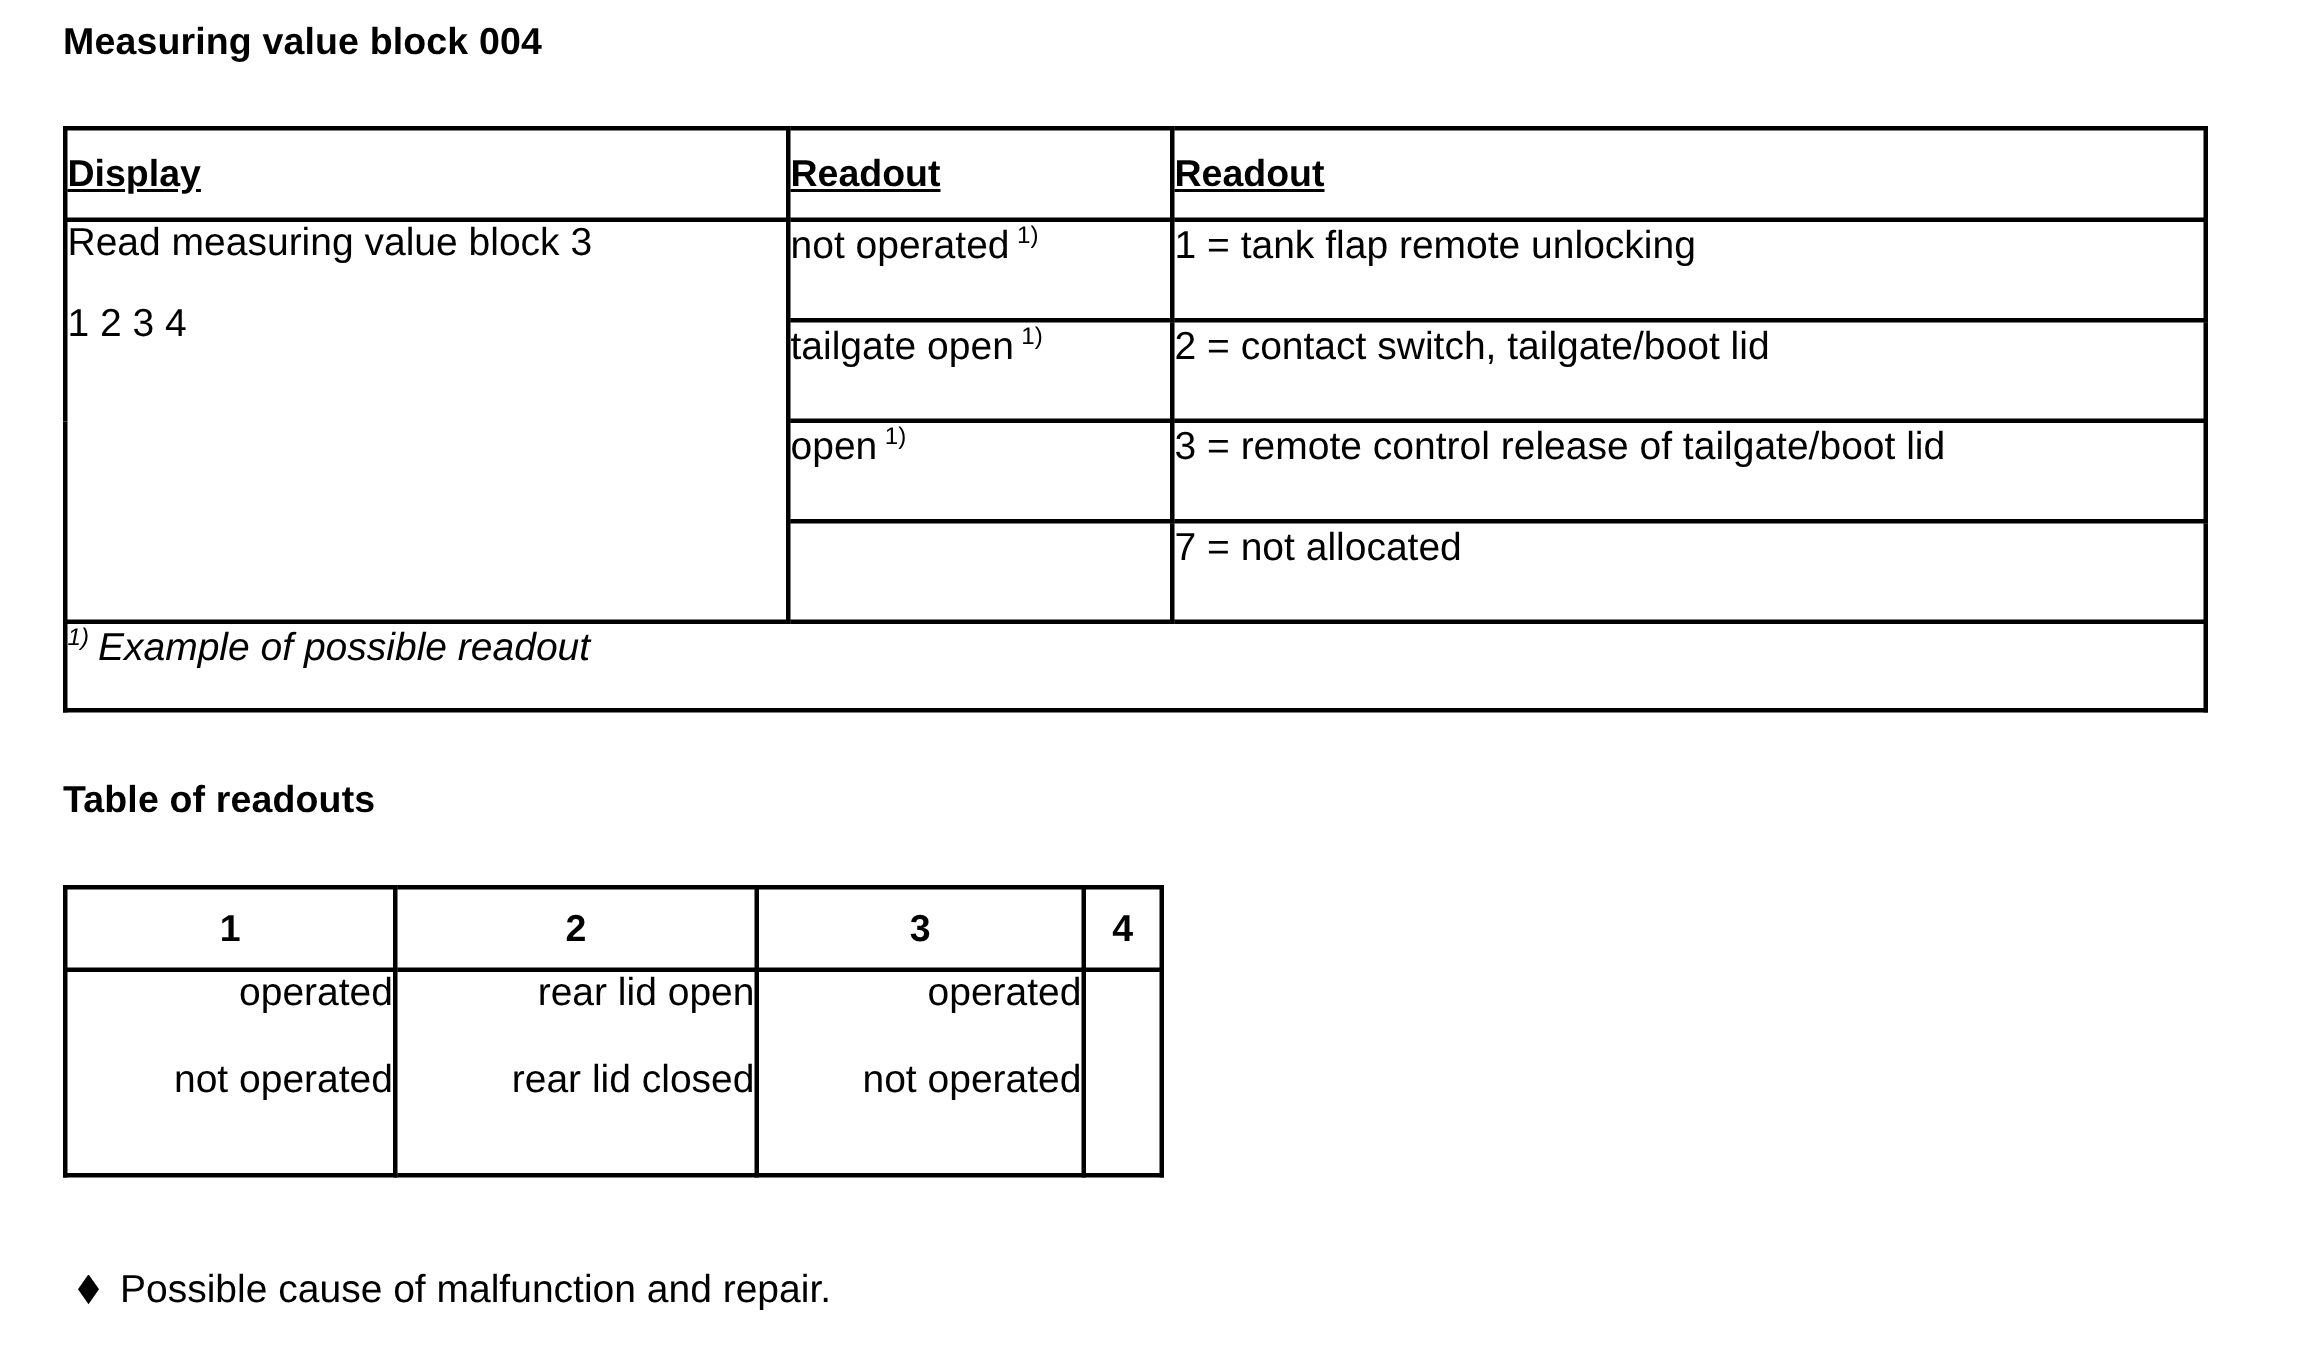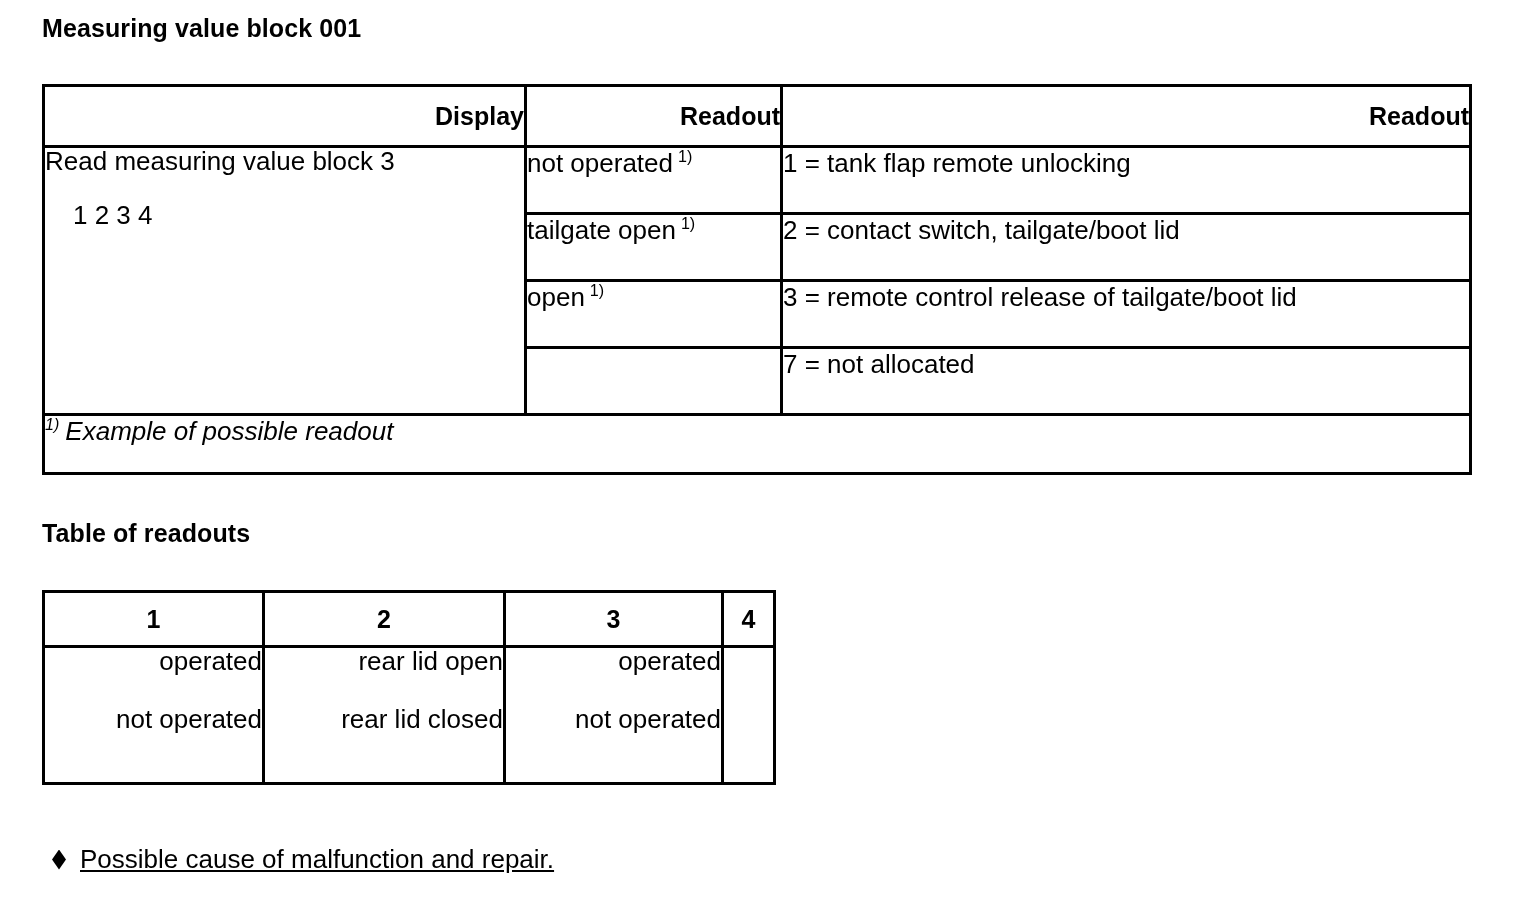--- a/index.html
+++ b/index.html
@@ -45,35 +45,36 @@
   }
   .mvb-table td, .mvb-table th {
     border: 3px solid #000000;
     padding: 0;
     vertical-align: top;
   }
   .mvb-table th {
     height: 58px;
     font-size: 25px;
     font-weight: bold;
-    text-align: right;
-    vertical-align: middle;
+    text-align: left;
+    vertical-align: middle;
+    text-decoration: underline;
   }
   .col-display { width: 482px; }
   .col-readout { width: 256px; }
   .col-meaning { width: 689px; }
 
   .cell-display {
     font-size: 26px;
     padding: 10px 0 0 14px;
     line-height: 1.0;
     text-align: left;
   }
   .cell-display .line1 { display: block; margin-bottom: 28px; white-space: nowrap; }
-  .cell-display .line2 { display: block; white-space: nowrap; padding-left: 28px; }
+  .cell-display .line2 { display: block; white-space: nowrap; }
 
   .cell-readout {
     height: 64px;
     font-size: 26px;
     text-align: left;
     vertical-align: middle;
     white-space: nowrap;
   }
   .cell-meaning {
     height: 64px;
@@ -146,39 +147,38 @@
 
   
   .bullet-note {
     position: absolute;
     left: 52px;
     top: 844px;
     font-size: 26px;
     white-space: nowrap;
     display: flex;
     align-items: center;
-    text-decoration: underline;
   }
   .bullet-glyph {
     display: inline-block;
     width: 14px;
     height: 20px;
     margin-right: 14px;
     background: #000000;
     -webkit-clip-path: polygon(50% 0%, 100% 50%, 50% 100%, 0% 50%);
     clip-path: polygon(50% 0%, 100% 50%, 50% 100%, 0% 50%);
     flex: none;
   }
 </style>
 </head>
 <body>
 
 <div class="page">
 
-  <div class="section-heading" id="heading-block">Measuring value block 001</div>
+  <div class="section-heading" id="heading-block">Measuring value block 004</div>
 
   <table class="mvb-table">
     <colgroup>
       <col class="col-display">
       <col class="col-readout">
       <col class="col-meaning">
     </colgroup>
     <thead>
       <tr>
         <th>Display</th>

